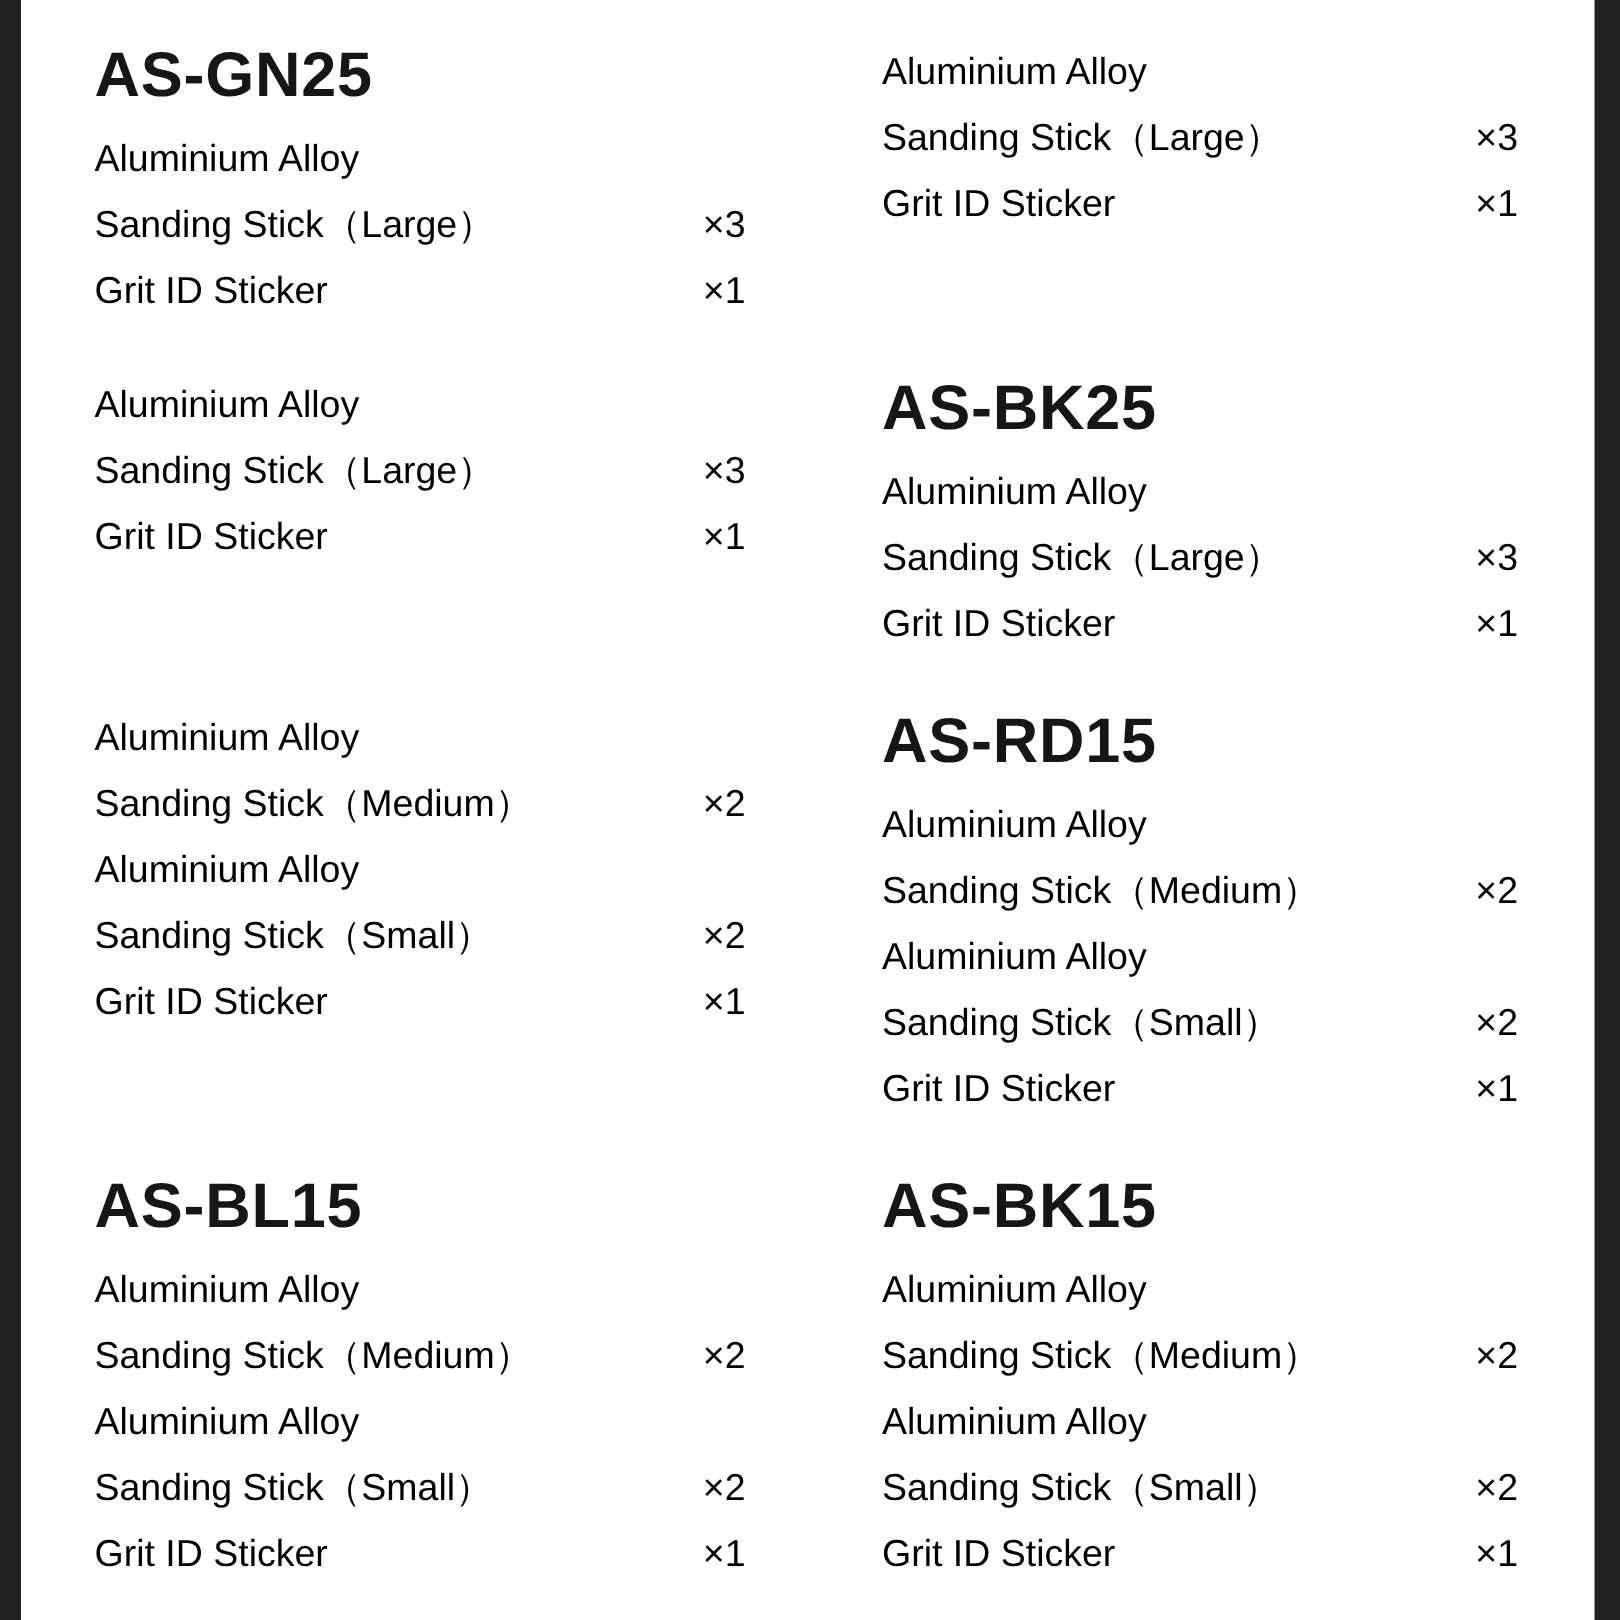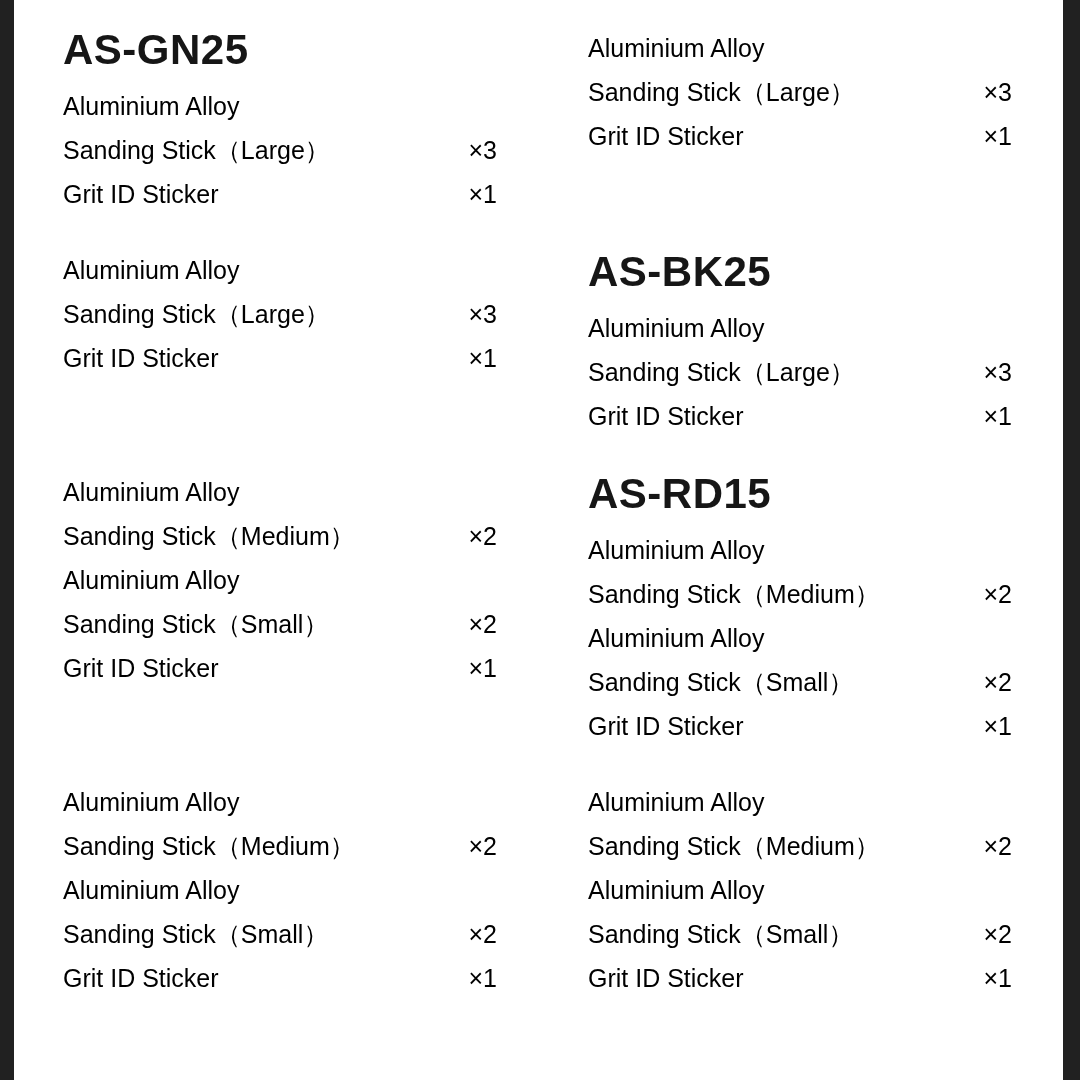--- a/index.html
+++ b/index.html
@@ -192,49 +192,51 @@
   </div>
 
   <div class="item-row">
     <span class="label">Grit ID Sticker</span>
     <span class="qty">×1</span>
   </div>
 </div>
   </section>
 
   <section class="product">
-    <div class="items">
-  <div class="item-row">
-    <span class="label">Aluminium Alloy</span>
-    <span class="qty"></span>
-  </div>
-
-  <div class="item-row">
-    <span class="label">Sanding Stick（Medium）</span>
-    <span class="qty">×2</span>
-  </div>
-
-  <div class="item-row">
-    <span class="label">Aluminium Alloy</span>
-    <span class="qty"></span>
-  </div>
-
-  <div class="item-row">
-    <span class="label">Sanding Stick（Small）</span>
-    <span class="qty">×2</span>
-  </div>
-
-  <div class="item-row">
-    <span class="label">Grit ID Sticker</span>
-    <span class="qty">×1</span>
-  </div>
-</div>
-  </section>
-
-  <section class="product">
+    <h2 class="model">AS-BL15</h2>
+    <div class="items">
+  <div class="item-row">
+    <span class="label">Aluminium Alloy</span>
+    <span class="qty"></span>
+  </div>
+
+  <div class="item-row">
+    <span class="label">Sanding Stick（Medium）</span>
+    <span class="qty">×2</span>
+  </div>
+
+  <div class="item-row">
+    <span class="label">Aluminium Alloy</span>
+    <span class="qty"></span>
+  </div>
+
+  <div class="item-row">
+    <span class="label">Sanding Stick（Small）</span>
+    <span class="qty">×2</span>
+  </div>
+
+  <div class="item-row">
+    <span class="label">Grit ID Sticker</span>
+    <span class="qty">×1</span>
+  </div>
+</div>
+  </section>
+
+  <section class="product">
+    <h2 class="model">AS-BK15</h2>
     <div class="items">
   <div class="item-row">
     <span class="label">Aluminium Alloy</span>
     <span class="qty"></span>
   </div>
 
   <div class="item-row">
     <span class="label">Sanding Stick（Medium）</span>
     <span class="qty">×2</span>
   </div>

